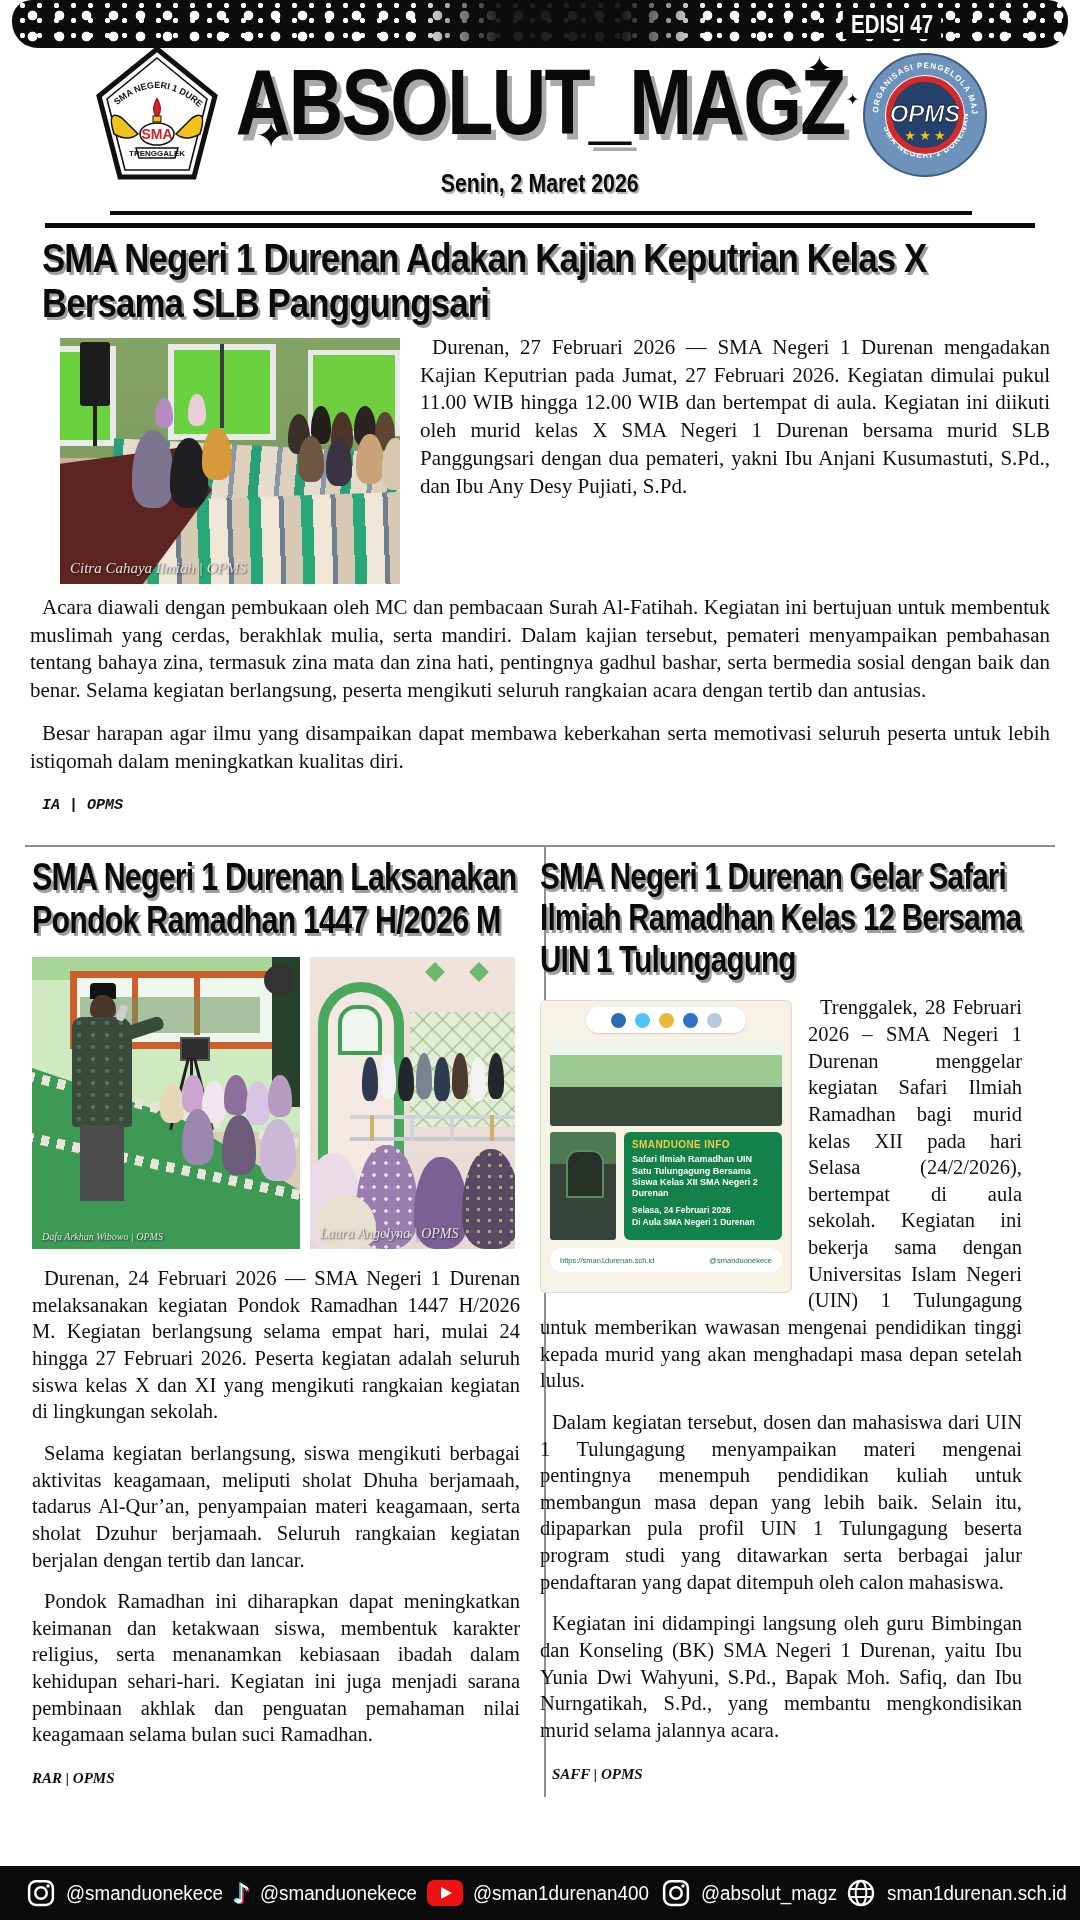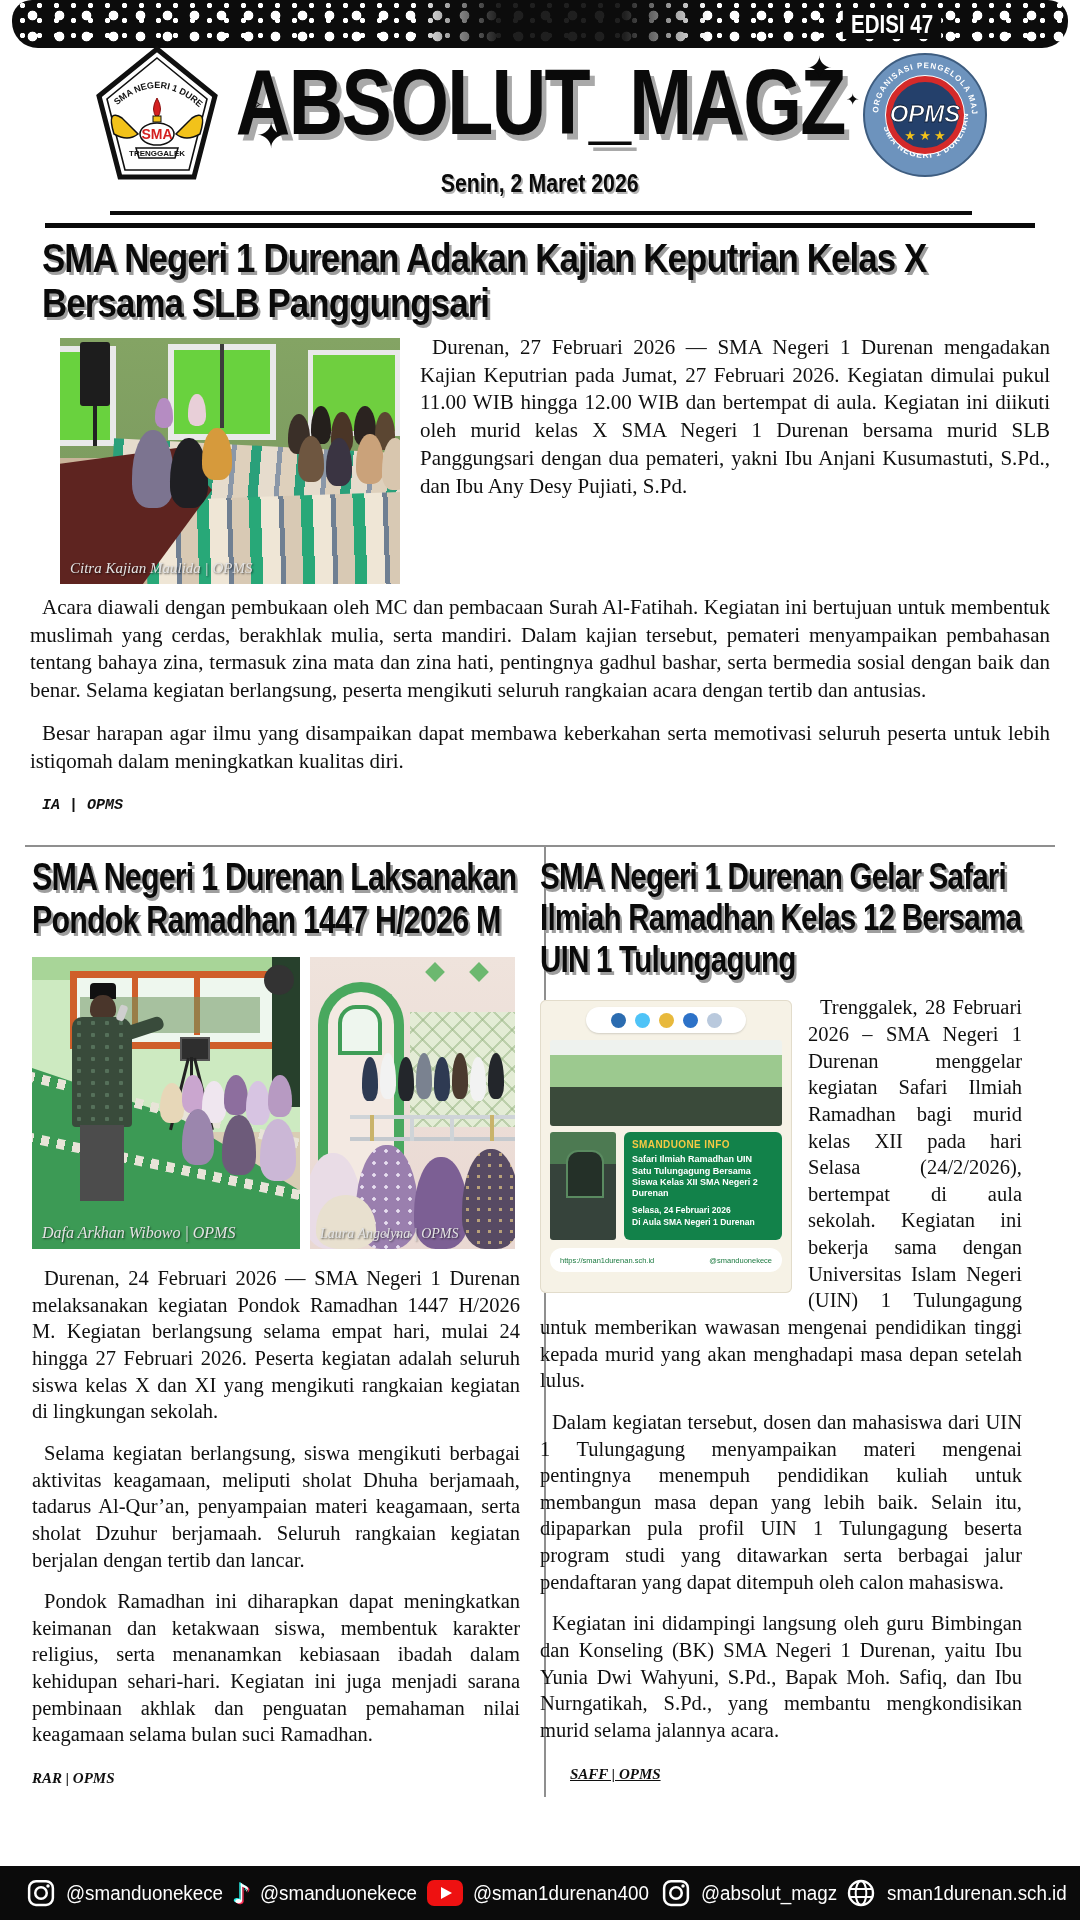--- a/index.html
+++ b/index.html
@@ -155,21 +155,21 @@
       <div class="fig" style="left:142px;top:90px;width:30px;height:52px;background:#d69a3c;"></div>
       <div class="fig" style="left:228px;top:76px;width:22px;height:40px;background:#3a2f28;"></div>
       <div class="fig" style="left:251px;top:68px;width:20px;height:38px;background:#241f1c;"></div>
       <div class="fig" style="left:271px;top:74px;width:22px;height:42px;background:#4a3526;"></div>
       <div class="fig" style="left:294px;top:68px;width:22px;height:40px;background:#2b2320;"></div>
       <div class="fig" style="left:315px;top:74px;width:20px;height:38px;background:#5b4632;"></div>
       <div class="fig" style="left:238px;top:98px;width:26px;height:46px;background:#6e5640;"></div>
       <div class="fig" style="left:266px;top:100px;width:26px;height:48px;background:#3a3442;"></div>
       <div class="fig" style="left:296px;top:96px;width:28px;height:50px;background:#caa27a;"></div>
       <div class="fig" style="left:322px;top:100px;width:26px;height:52px;background:#d8c6ae;"></div>
-      <div class="caption">Citra Kajian Maulida | OPMS</div>
+      <div class="caption">Citra Cahaya Ilmiah | OPMS</div>
     </div>
     <p class="para">Durenan, 27 Februari 2026 — SMA Negeri 1 Durenan mengadakan Kajian Keputrian pada Jumat, 27 Februari 2026. Kegiatan dimulai pukul 11.00 WIB hingga 12.00 WIB dan bertempat di aula. Kegiatan ini diikuti oleh murid kelas X SMA Negeri 1 Durenan bersama murid SLB Panggungsari dengan dua pemateri, yakni Ibu Anjani Kusumastuti, S.Pd., dan Ibu Any Desy Pujiati, S.Pd.</p>
     <p class="para clear">Acara diawali dengan pembukaan oleh MC dan pembacaan Surah Al-Fatihah. Kegiatan ini bertujuan untuk membentuk muslimah yang cerdas, berakhlak mulia, serta mandiri. Dalam kajian tersebut, pemateri menyampaikan pembahasan tentang bahaya zina, termasuk zina mata dan zina hati, pentingnya gadhul bashar, serta bermedia sosial dengan baik dan benar. Selama kegiatan berlangsung, peserta mengikuti seluruh rangkaian acara dengan tertib dan antusias.</p>
     <p class="para">Besar harapan agar ilmu yang disampaikan dapat membawa keberkahan serta memotivasi seluruh peserta untuk lebih istiqomah dalam meningkatkan kualitas diri.</p>
     <div class="byline" style="margin-left:12px;font-family:Liberation Mono, monospace;">IA | OPMS</div>
   </div>
 
   <div id="divh"></div>
   <div id="divv"></div>
 
@@ -207,21 +207,21 @@
 
         <div class="fig" style="left:128px;top:126px;width:24px;height:40px;background:#e7d7b8;"></div>
         <div class="fig" style="left:150px;top:118px;width:22px;height:38px;background:#caa6cf;"></div>
         <div class="fig" style="left:170px;top:124px;width:24px;height:42px;background:#efe6ef;"></div>
         <div class="fig" style="left:192px;top:118px;width:24px;height:40px;background:#8d6e9e;"></div>
         <div class="fig" style="left:214px;top:124px;width:24px;height:44px;background:#d7c4e2;"></div>
         <div class="fig" style="left:236px;top:118px;width:24px;height:42px;background:#b79ac2;"></div>
         <div class="fig" style="left:150px;top:152px;width:32px;height:56px;background:#9b86ad;"></div>
         <div class="fig" style="left:190px;top:158px;width:34px;height:60px;background:#6d5b7a;"></div>
         <div class="fig" style="left:228px;top:162px;width:36px;height:62px;background:#cbb7d6;"></div>
-        <div class="caption" style="font-size:16px;">Dafa Arkhan Wibowo | OPMS</div>
+        <div class="caption" style="font-size:10px;">Dafa Arkhan Wibowo | OPMS</div>
       </div>
       <div class="ph" style="width:205px;height:292px;">
         <div class="abs" style="left:0;top:0;width:205px;height:292px;background:linear-gradient(180deg,#efe3dc,#e9d8d2);"></div>
         <div class="abs" style="left:100px;top:55px;width:105px;height:115px;background:#e3ecd5;
              background-image:repeating-linear-gradient(45deg,rgba(150,180,130,.5) 0 2px,transparent 2px 14px),repeating-linear-gradient(-45deg,rgba(150,180,130,.5) 0 2px,transparent 2px 14px);"></div>
         <div class="abs" style="left:8px;top:25px;width:86px;height:240px;border:10px solid #49a85e;border-bottom:none;border-radius:48px 48px 0 0;background:#f3e9e2;box-sizing:border-box;"></div>
         <div class="abs" style="left:28px;top:48px;width:44px;height:50px;border:4px solid #3f9e57;border-radius:18px 18px 0 0;background:#eef6ee;box-sizing:border-box;"></div>
         <div class="abs" style="left:118px;top:8px;width:14px;height:14px;background:#6cb86f;transform:rotate(45deg);"></div>
         <div class="abs" style="left:162px;top:8px;width:14px;height:14px;background:#6cb86f;transform:rotate(45deg);"></div>
 
@@ -276,21 +276,21 @@
           <div style="color:#ffffff;font-weight:bold;font-size:8.5px;margin-top:2px;">Di Aula SMA Negeri 1 Durenan</div>
         </div>
         <div class="abs" style="left:10px;top:248px;width:232px;height:24px;background:#ffffff;border-radius:12px;display:flex;align-items:center;justify-content:space-between;padding:0 10px;box-sizing:border-box;">
           <span style="color:#1c7a40;font-size:7.5px;">https://sman1durenan.sch.id</span>
           <span style="color:#1c7a40;font-size:7.5px;">@smanduonekece</span>
         </div>
       </div>
       <p class="para">Trenggalek, 28 Februari 2026 – SMA Negeri 1 Durenan menggelar kegiatan Safari Ilmiah Ramadhan bagi murid kelas XII pada hari Selasa (24/2/2026), bertempat di aula sekolah. Kegiatan ini bekerja sama dengan Universitas Islam Negeri (UIN) 1 Tulungagung untuk memberikan wawasan mengenai pendidikan tinggi kepada murid yang akan menghadapi masa depan setelah lulus.</p>
       <p class="para">Dalam kegiatan tersebut, dosen dan mahasiswa dari UIN 1 Tulungagung menyampaikan materi mengenai pentingnya menempuh pendidikan kuliah untuk membangun masa depan yang lebih baik. Selain itu, dipaparkan pula profil UIN 1 Tulungagung beserta program studi yang ditawarkan serta berbagai jalur pendaftaran yang dapat ditempuh oleh calon mahasiswa.</p>
       <p class="para">Kegiatan ini didampingi langsung oleh guru Bimbingan dan Konseling (BK) SMA Negeri 1 Durenan, yaitu Ibu Yunia Dwi Wahyuni, S.Pd., Bapak Moh. Safiq, dan Ibu Nurngatikah, S.Pd., yang membantu mengkondisikan murid selama jalannya acara.</p>
-      <div class="byline" style="margin-left:30px;text-decoration:underline;">SAFF | OPMS</div>
+      <div class="byline" style="margin-left:12px;">SAFF | OPMS</div>
     </div>
   </div>
 
   <div id="footer">
     <div class="fitem">
       <svg width="30" height="30" viewBox="0 0 24 24">
         <rect x="2.5" y="2.5" width="19" height="19" rx="5.5" fill="none" stroke="#fff" stroke-width="2"></rect>
         <circle cx="12" cy="12" r="4.6" fill="none" stroke="#fff" stroke-width="2"></circle>
         <circle cx="17.6" cy="6.4" r="1.4" fill="#fff"></circle>
       </svg>

